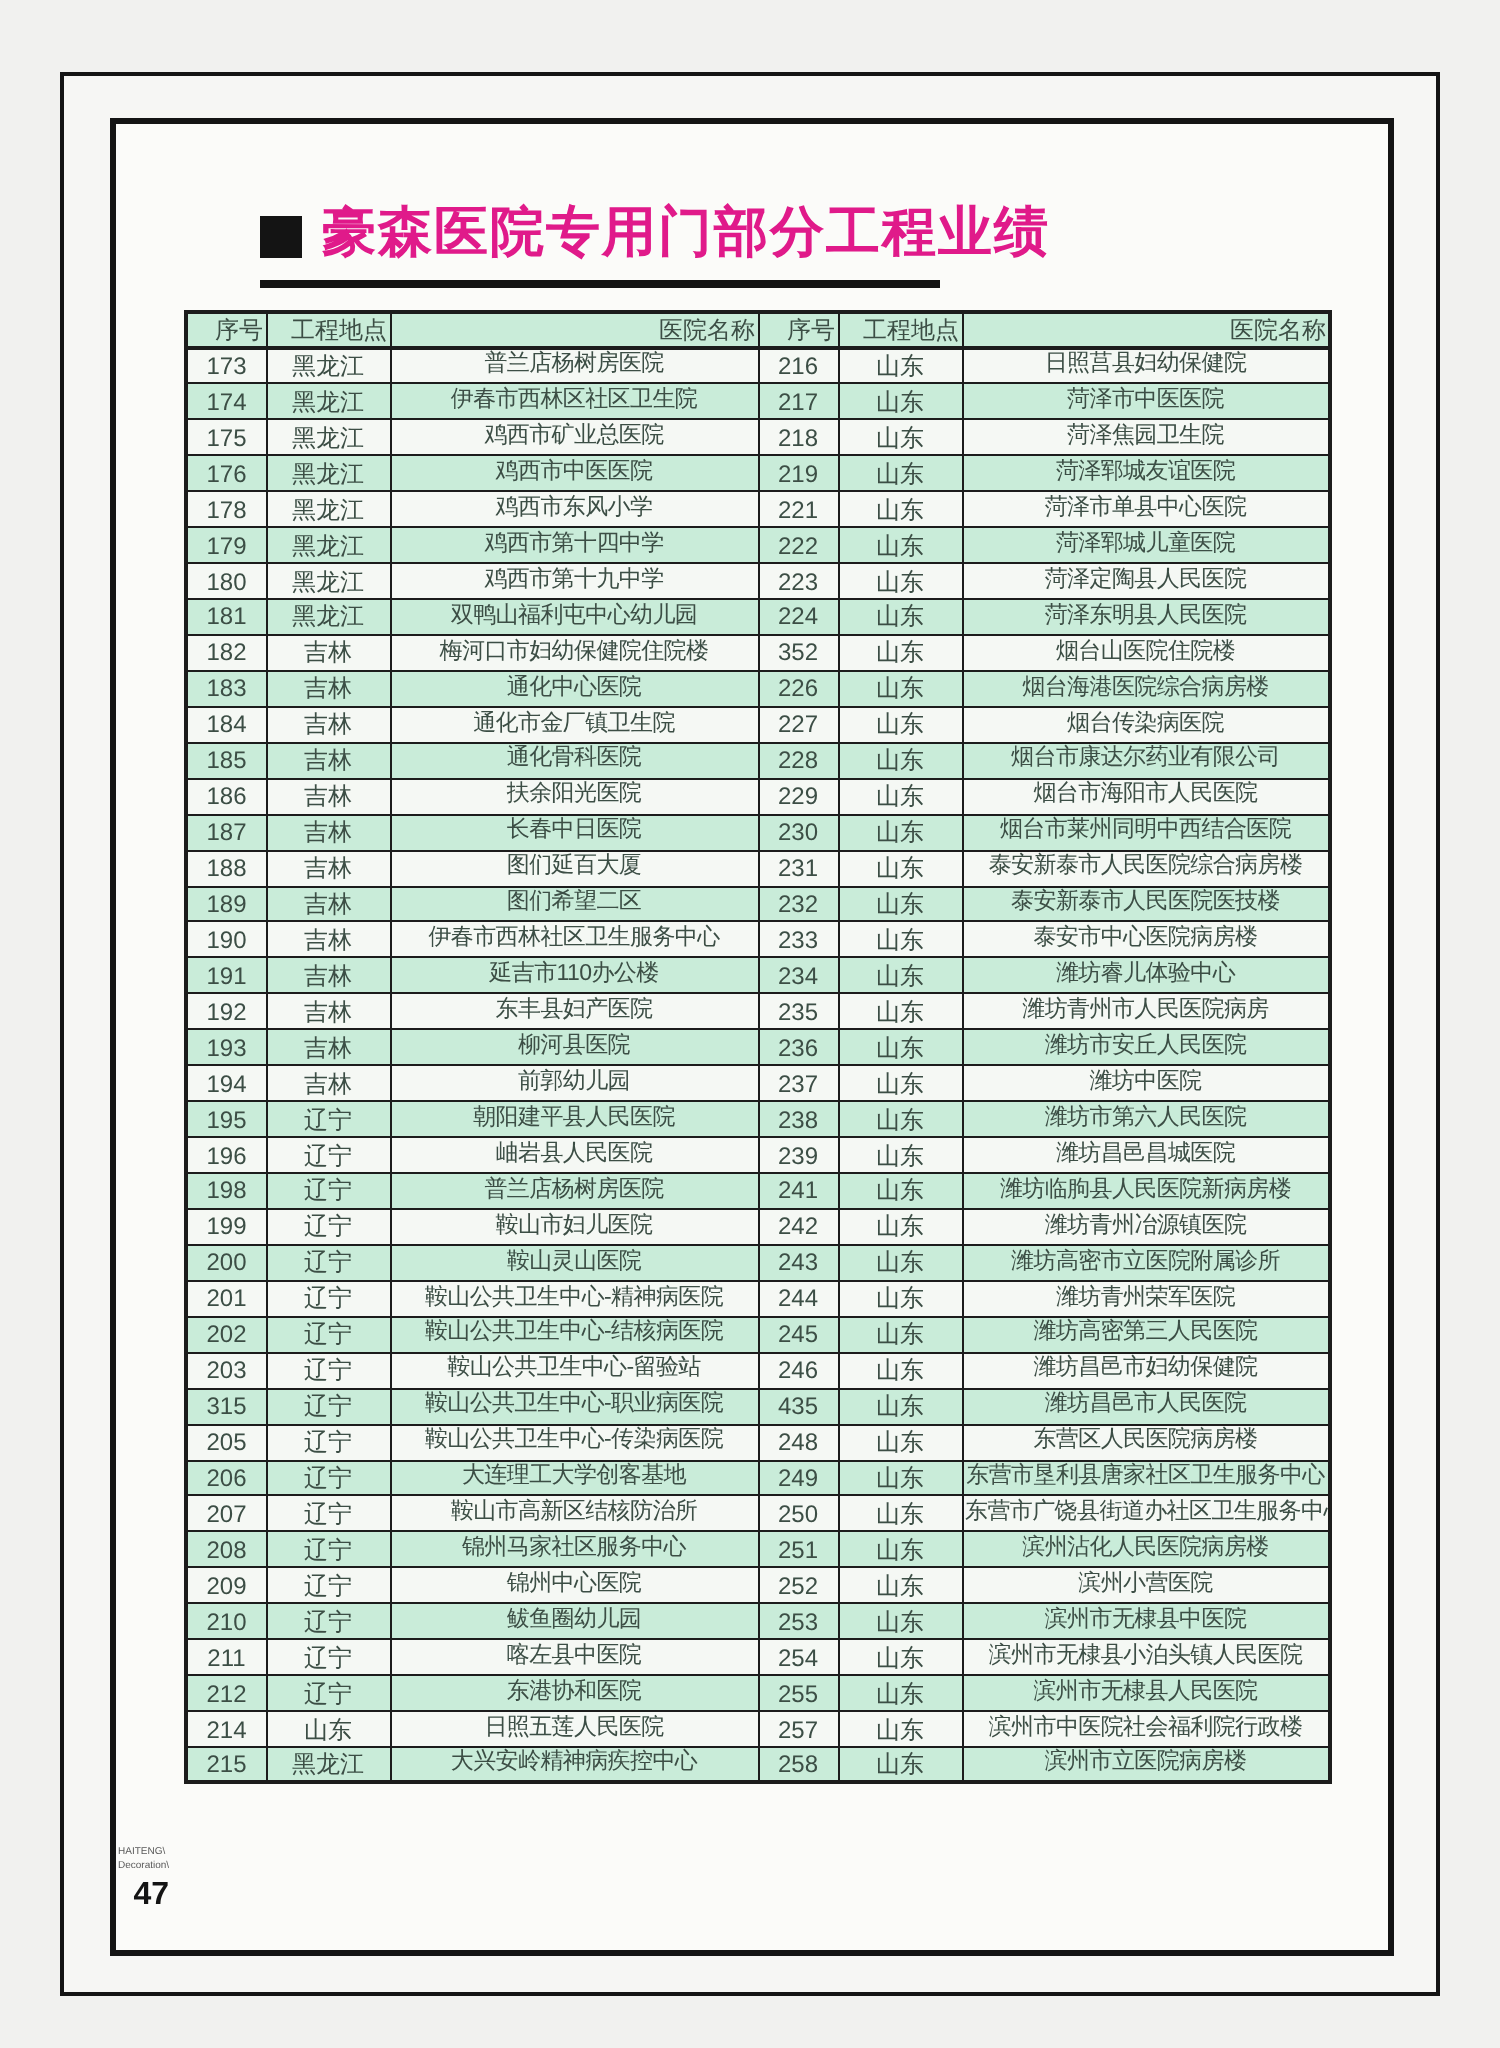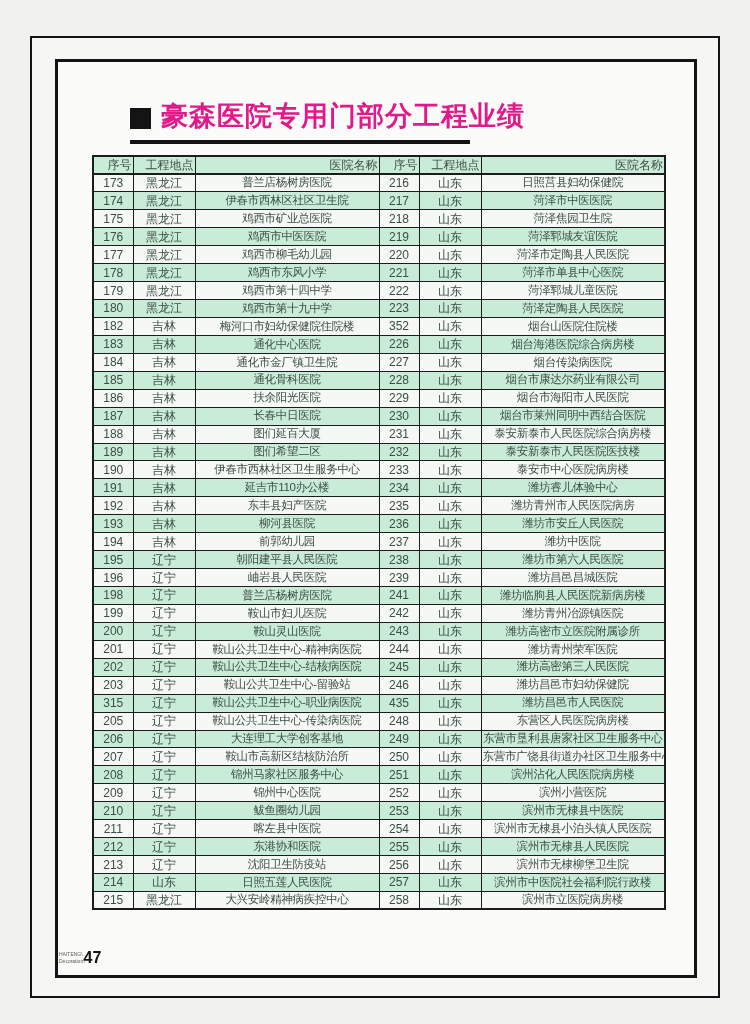--- a/index.html
+++ b/index.html
@@ -77,23 +77,24 @@
   table.perf col.col-seq  { width: 40px; }
   table.perf col.col-loc  { width: 62px; }
   table.perf col.col-name { width: 184px; }
   table.perf td.col-name  { font-size: 11.5px; letter-spacing: -0.3px; }
   table.perf tbody tr:nth-child(odd)  td { background: var(--row-white, #f5f8f4); }
   table.perf tbody tr:nth-child(even) td { background: var(--row-green, #c9ecd9); }
   
   table.perf thead th { border-bottom-width: 2px; }
   .footer-mark {
     position: absolute;
-    left: 1px; bottom: 8px;
+    left: 1px; bottom: 18px;
     display: flex;
     align-items: flex-end;
+    flex-direction: column;
   }
   .brand-lines {
     font-size: 5px;
     line-height: 1.3;
     color: #5a5a5a;
     text-align: left;
     margin-bottom: 3px;
   }
   .footer-page-number {
     font-size: 16px;
@@ -161,28 +162,20 @@
           </tr>
           <tr>
             <td class="col-seq">176</td>
             <td class="col-loc">黑龙江</td>
             <td class="col-name">鸡西市中医医院</td>
             <td class="col-seq">219</td>
             <td class="col-loc">山东</td>
             <td class="col-name">菏泽郓城友谊医院</td>
           </tr>
           <tr>
-            <td class="col-seq">177</td>
-            <td class="col-loc">黑龙江</td>
-            <td class="col-name">鸡西市柳毛幼儿园</td>
-            <td class="col-seq">220</td>
-            <td class="col-loc">山东</td>
-            <td class="col-name">菏泽市定陶县人民医院</td>
-          </tr>
-          <tr>
             <td class="col-seq">178</td>
             <td class="col-loc">黑龙江</td>
             <td class="col-name">鸡西市东风小学</td>
             <td class="col-seq">221</td>
             <td class="col-loc">山东</td>
             <td class="col-name">菏泽市单县中心医院</td>
           </tr>
           <tr>
             <td class="col-seq">179</td>
             <td class="col-loc">黑龙江</td>
@@ -193,20 +186,28 @@
           </tr>
           <tr>
             <td class="col-seq">180</td>
             <td class="col-loc">黑龙江</td>
             <td class="col-name">鸡西市第十九中学</td>
             <td class="col-seq">223</td>
             <td class="col-loc">山东</td>
             <td class="col-name">菏泽定陶县人民医院</td>
           </tr>
           <tr>
+            <td class="col-seq">181</td>
+            <td class="col-loc">黑龙江</td>
+            <td class="col-name">双鸭山福利屯中心幼儿园</td>
+            <td class="col-seq">224</td>
+            <td class="col-loc">山东</td>
+            <td class="col-name">菏泽东明县人民医院</td>
+          </tr>
+          <tr>
             <td class="col-seq">182</td>
             <td class="col-loc">吉林</td>
             <td class="col-name">梅河口市妇幼保健院住院楼</td>
             <td class="col-seq">352</td>
             <td class="col-loc">山东</td>
             <td class="col-name">烟台山医院住院楼</td>
           </tr>
           <tr>
             <td class="col-seq">183</td>
             <td class="col-loc">吉林</td>
@@ -431,28 +432,20 @@
             <td class="col-loc">山东</td>
             <td class="col-name">滨州市无棣县小泊头镇人民医院</td>
           </tr>
           <tr>
             <td class="col-seq">212</td>
             <td class="col-loc">辽宁</td>
             <td class="col-name">东港协和医院</td>
             <td class="col-seq">255</td>
             <td class="col-loc">山东</td>
             <td class="col-name">滨州市无棣县人民医院</td>
-          </tr>
-          <tr>
-            <td class="col-seq">213</td>
-            <td class="col-loc">辽宁</td>
-            <td class="col-name">沈阳卫生防疫站</td>
-            <td class="col-seq">256</td>
-            <td class="col-loc">山东</td>
-            <td class="col-name">滨州市无棣柳堡卫生院</td>
           </tr>
           <tr>
             <td class="col-seq">214</td>
             <td class="col-loc">山东</td>
             <td class="col-name">日照五莲人民医院</td>
             <td class="col-seq">257</td>
             <td class="col-loc">山东</td>
             <td class="col-name">滨州市中医院社会福利院行政楼</td>
           </tr>
           <tr>

